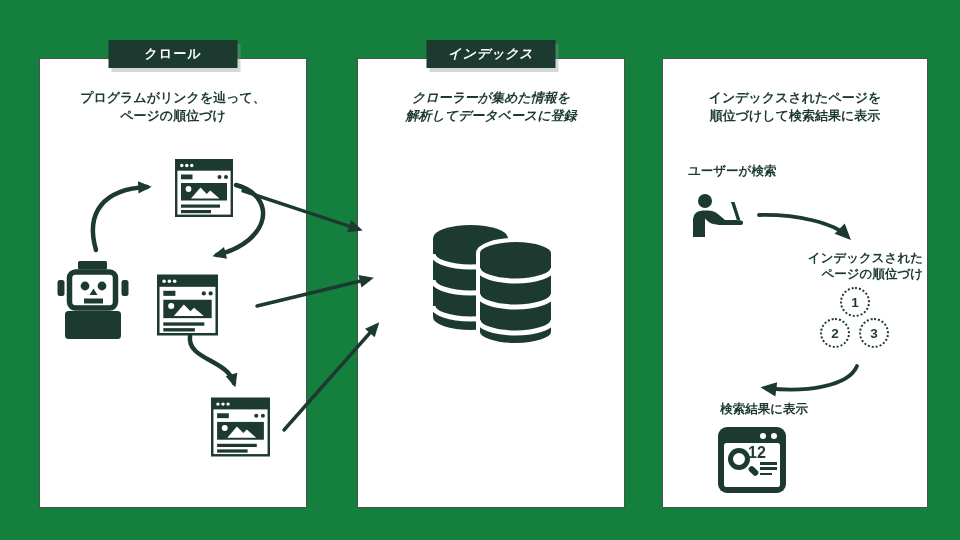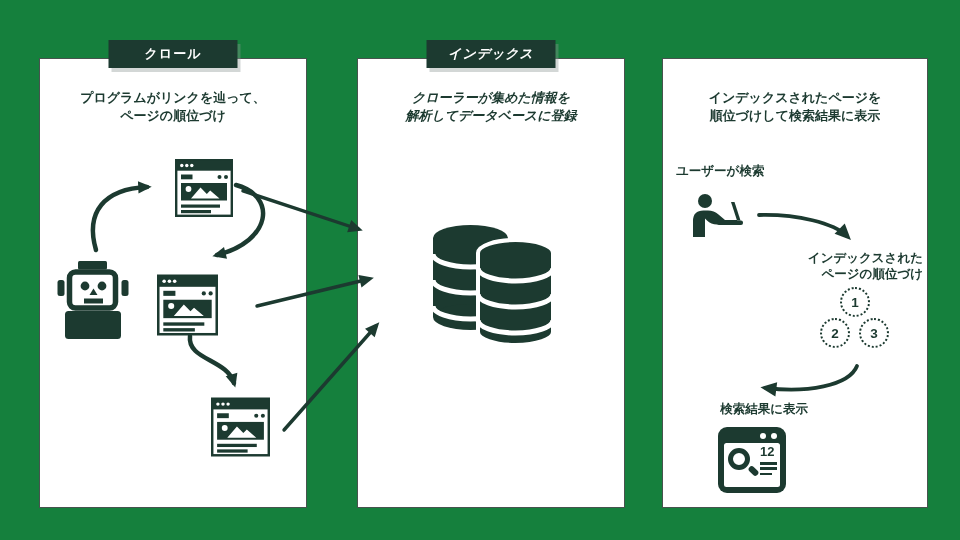--- a/index.html
+++ b/index.html
@@ -35,21 +35,21 @@
   .ah{fill:var(--ink);}
   
   .if{fill:var(--ink);}
   .wd{fill:#fff;}
   .wf{fill:#fff;stroke:var(--ink);stroke-width:2.4;}
   .head{fill:#fff;stroke:var(--ink);stroke-width:5.5;}
   .gap{fill:none;stroke:#fff;stroke-width:5;}
   .front-cyl{fill:var(--ink);stroke:#fff;stroke-width:4;}
   
   .side-label{
-    position:absolute;font-size:12.5px;font-weight:bold;color:var(--ink);white-space:nowrap;
+    position:absolute;font-size:12.5px;font-weight:bold;color:var(--ink);white-space:nowrap;margin-left:12px;
   }
   .caption-center{
     position:absolute;text-align:right;font-size:12.5px;font-weight:bold;
     color:var(--ink);line-height:15.5px;
   }
   .medal{
     position:absolute;width:30px;height:30px;box-sizing:border-box;
     border:2.6px dotted var(--ink);border-radius:50%;background:#fff;
     display:flex;align-items:center;justify-content:center;
     font-size:13.5px;font-weight:bold;color:var(--ink);z-index:7;
@@ -57,21 +57,21 @@
   
   .result-icon{position:absolute;width:68px;height:66px;background:var(--ink);border-radius:9px;}
   .result-icon .dot{position:absolute;width:6px;height:6px;border-radius:50%;background:#fff;top:6px;}
   .result-icon .d1{right:20px;}
   .result-icon .d2{right:9px;}
   .result-screen{position:absolute;left:6px;right:6px;top:16px;bottom:6px;background:#fff;border-radius:2.5px;}
   .magnifier{position:absolute;left:4px;top:5px;width:22px;height:22px;box-sizing:border-box;
     border:5px solid var(--ink);border-radius:50%;}
   .magnifier-handle{position:absolute;left:24px;top:25px;width:11px;height:6px;border-radius:3px;
     background:var(--ink);transform:rotate(43deg);}
-  .result-number{position:absolute;left:36px;top:1px;font-size:13px;font-weight:bold;color:var(--ink);}
+  .result-number{position:absolute;left:24px;top:1px;font-size:16px;font-weight:bold;color:var(--ink);}
   .result-lines{position:absolute;left:36px;top:19px;width:17px;}
   .result-lines i{display:block;height:2.6px;background:var(--ink);margin-bottom:2.7px;}
   .result-lines i.short{width:72%;}
 </style>
 </head>
 <body>
 
 <div class="canvas">
 
   <section class="panel" style="left:39px;width:268px;">

